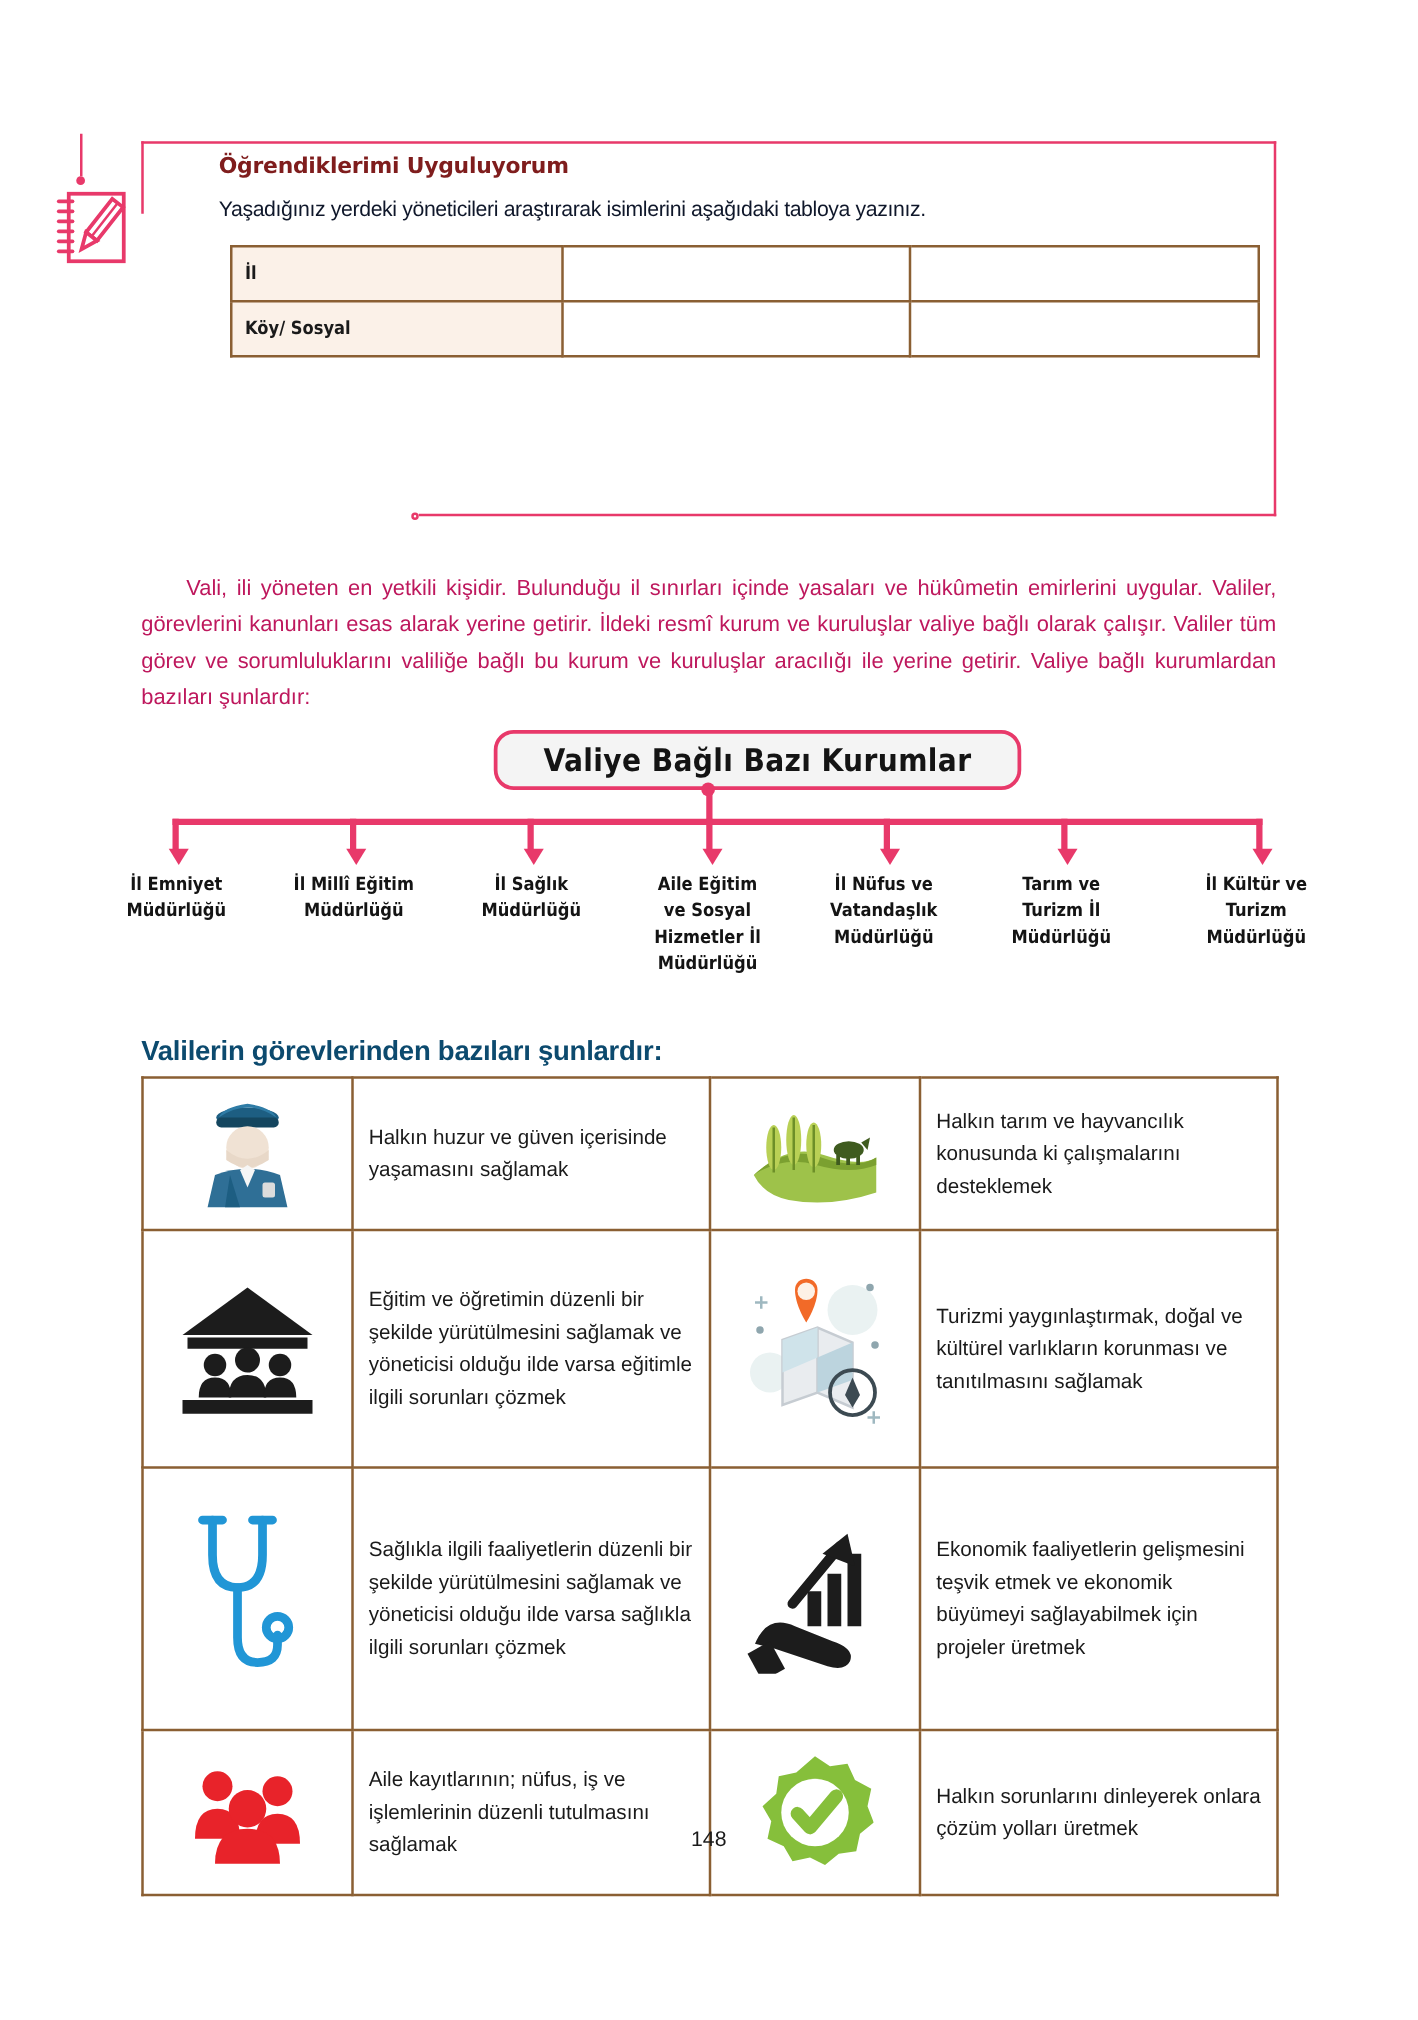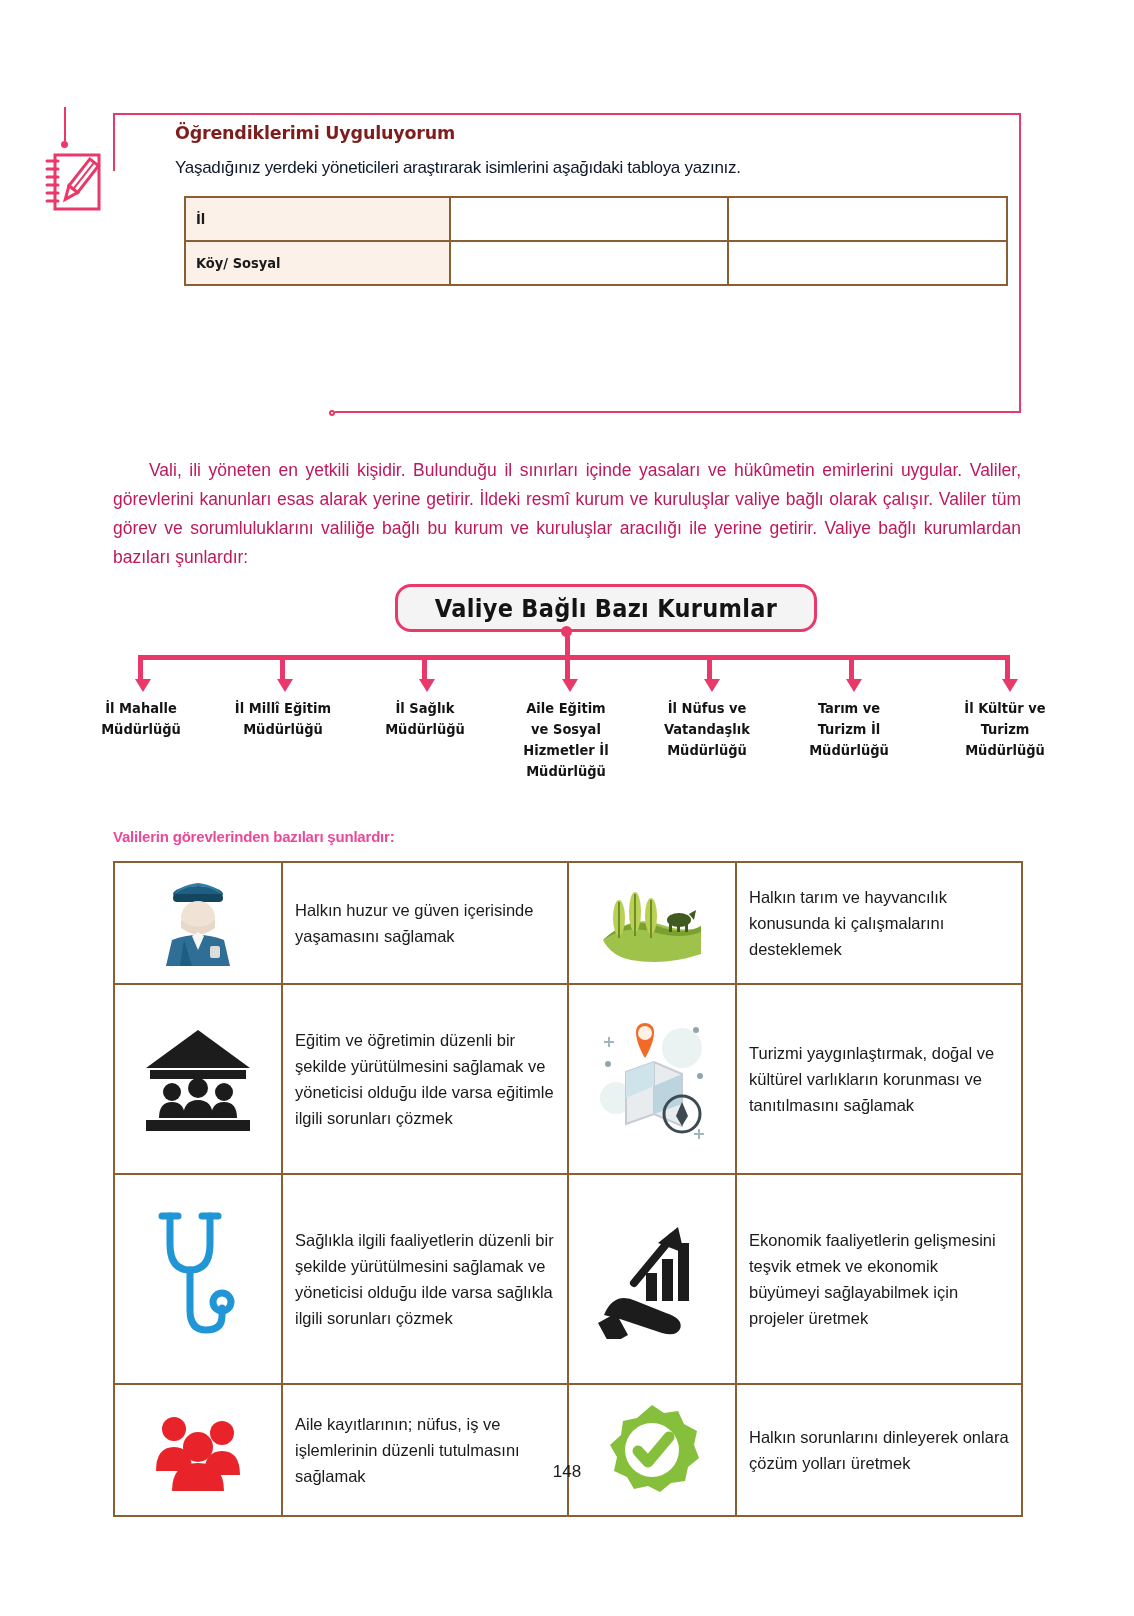--- a/index.html
+++ b/index.html
@@ -228,23 +228,23 @@
     font-weight: bold;
     line-height: 1.45;
     color: #141414;
   }
 
   
   #duties-heading {
     position: absolute;
     left: 113px;
     top: 828px;
-    font-size: 15px;
+    font-size: 22px;
     font-weight: bold;
-    color: #ec4899;
+    color: #0c4a6e;
     letter-spacing: -0.2px;
   }
 
   
   #duties-table {
     position: absolute;
     left: 113px;
     top: 861px;
     width: 908px;
     border-collapse: collapse;
@@ -342,21 +342,21 @@
   <div id="org-title-box">
     <span>Valiye Bağlı Bazı Kurumlar</span>
   </div>
   <div class="org-trunk-dot"></div>
   <div class="org-trunk"></div>
   <div class="org-rail"></div>
 
   <div class="org-branch" style="left:25px"></div>
   <div class="org-arrow" style="left:22px"></div>
   <div class="org-label" style="left:-30px;width:116px">
-    <div>İl Mahalle</div>
+    <div>İl Emniyet</div>
     <div>Müdürlüğü</div>
   </div>
 
   <div class="org-branch" style="left:167px"></div>
   <div class="org-arrow" style="left:164px"></div>
   <div class="org-label" style="left:104px;width:132px">
     <div>İl Millî Eğitim</div>
     <div>Müdürlüğü</div>
   </div>
 

